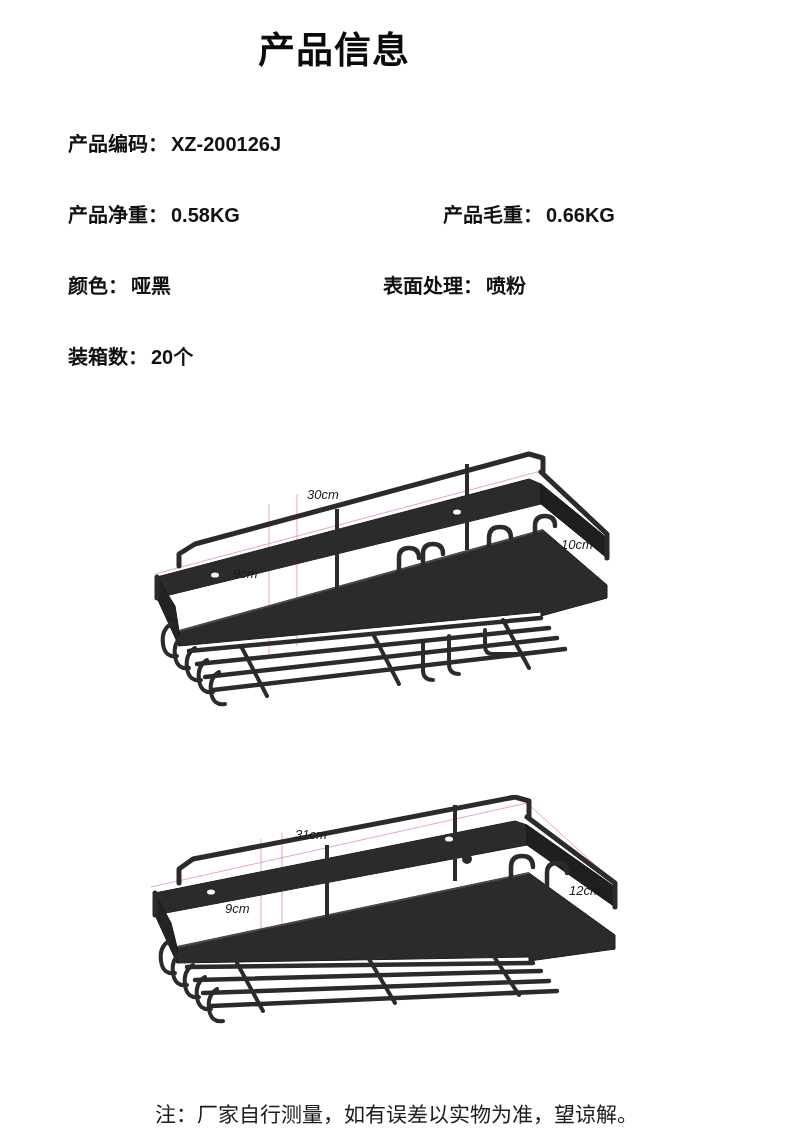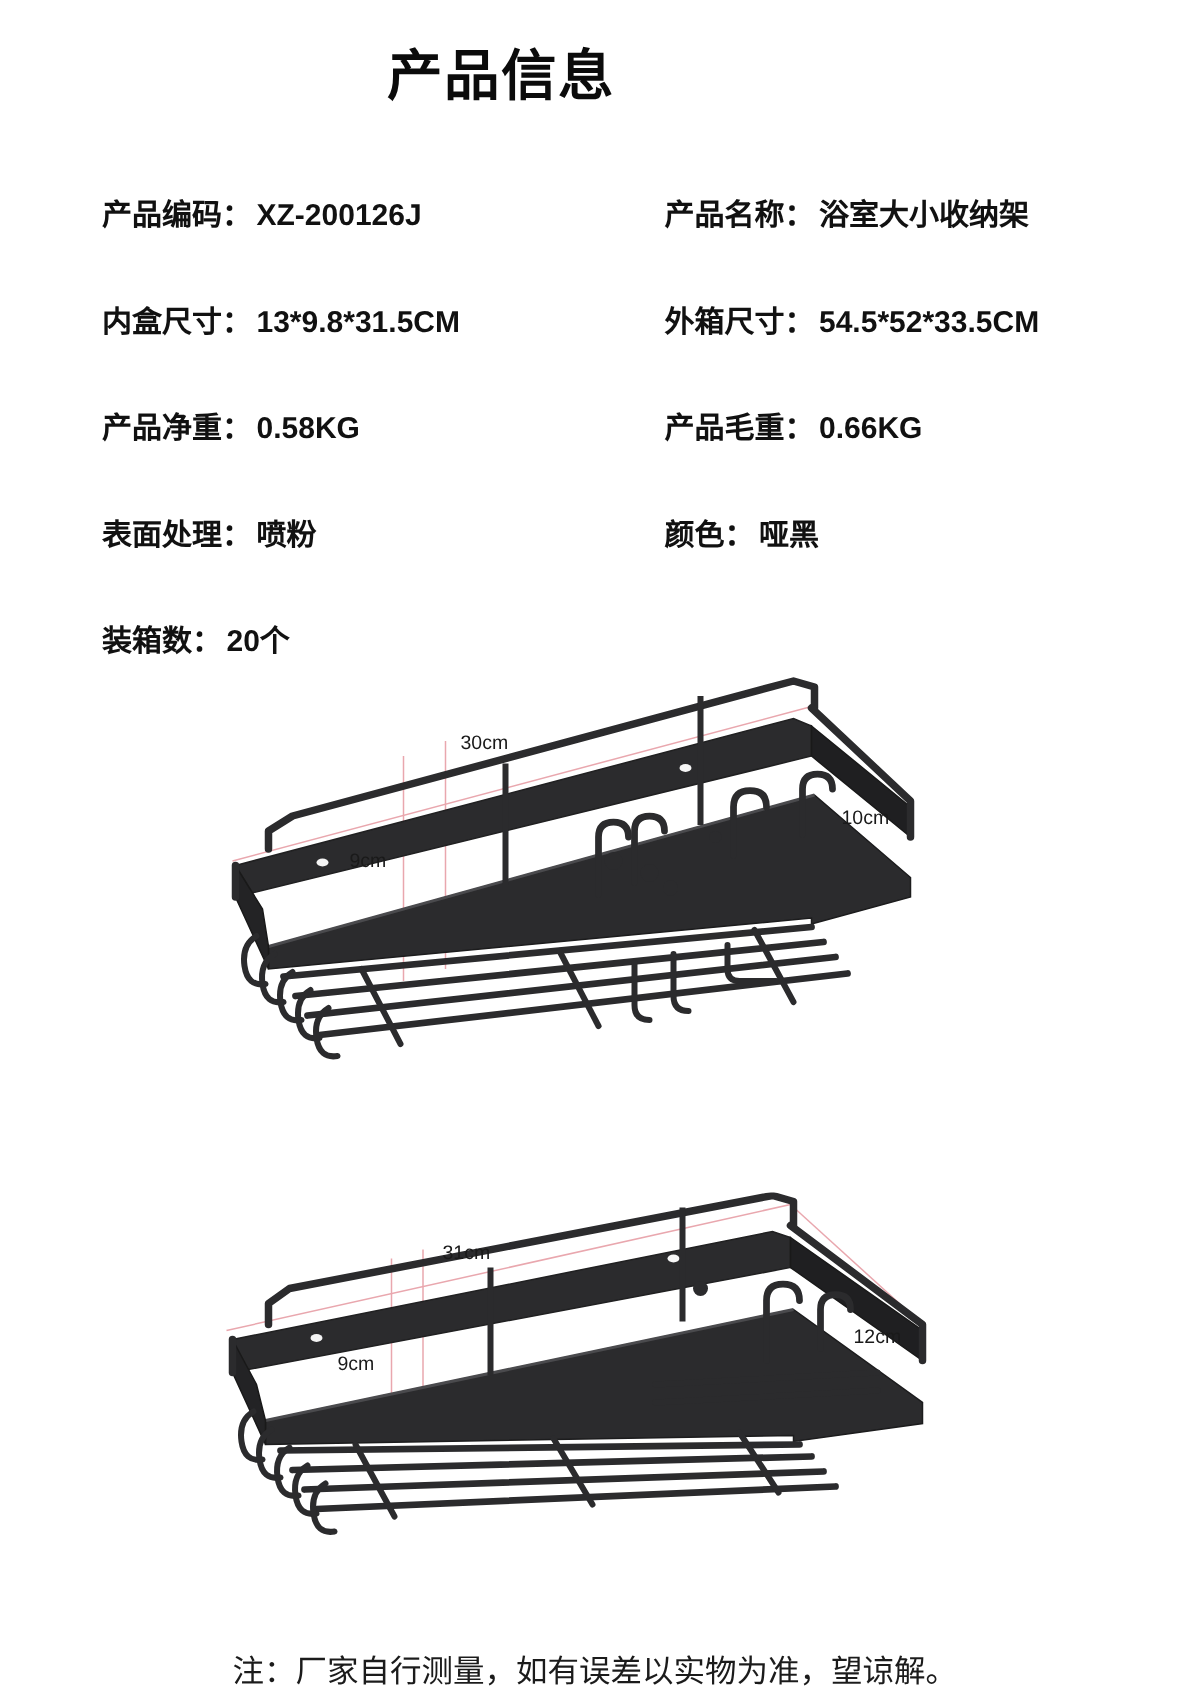--- a/index.html
+++ b/index.html
@@ -61,20 +61,21 @@
     font-weight: bold;
     color: #111111;
     margin-left: 3px;
   }
 
   
   .figure {
     position: absolute;
     left: 0;
     width: 793px;
+    font-style: italic;
   }
   .figure.one { top: 446px; height: 300px; }
   .figure.two { top: 795px; height: 280px; }
   .figure svg { display: block; margin: 0 auto; }
 
   .dim-text {
     font-family: "Liberation Sans", "DejaVu Sans", sans-serif;
     font-size: 13px;
     fill: #1a1a1a;
   }
@@ -97,56 +98,42 @@
 
 <div class="page-title">产品信息</div>
 
 <div class="spec-grid">
 
   <div class="spec-row">
     <div class="spec-cell left">
       <span class="spec-label">产品编码：</span>
       <span class="spec-value">XZ-200126J</span>
     </div>
-    <div class="spec-cell right">
-      <span class="spec-label">产品名称：</span>
-      <span class="spec-value">浴室大小收纳架</span>
-    </div>
   </div>
 
-  <div class="spec-row">
-    <div class="spec-cell left">
-      <span class="spec-label">内盒尺寸：</span>
-      <span class="spec-value">13*9.8*31.5CM</span>
-    </div>
-    <div class="spec-cell right">
-      <span class="spec-label">外箱尺寸：</span>
-      <span class="spec-value">54.5*52*33.5CM</span>
-    </div>
-  </div>
 
   <div class="spec-row">
     <div class="spec-cell left">
       <span class="spec-label">产品净重：</span>
       <span class="spec-value">0.58KG</span>
     </div>
     <div class="spec-cell right">
       <span class="spec-label">产品毛重：</span>
       <span class="spec-value">0.66KG</span>
     </div>
   </div>
 
   <div class="spec-row">
+    <div class="spec-cell right">
+      <span class="spec-label">颜色：</span>
+      <span class="spec-value">哑黑</span>
+    </div>
     <div class="spec-cell left">
       <span class="spec-label">表面处理：</span>
       <span class="spec-value">喷粉</span>
-    </div>
-    <div class="spec-cell right">
-      <span class="spec-label">颜色：</span>
-      <span class="spec-value">哑黑</span>
     </div>
   </div>
 
   <div class="spec-row">
     <div class="spec-cell right">
       <span class="spec-label">装箱数：</span>
       <span class="spec-value">20个</span>
     </div>
   </div>
 

